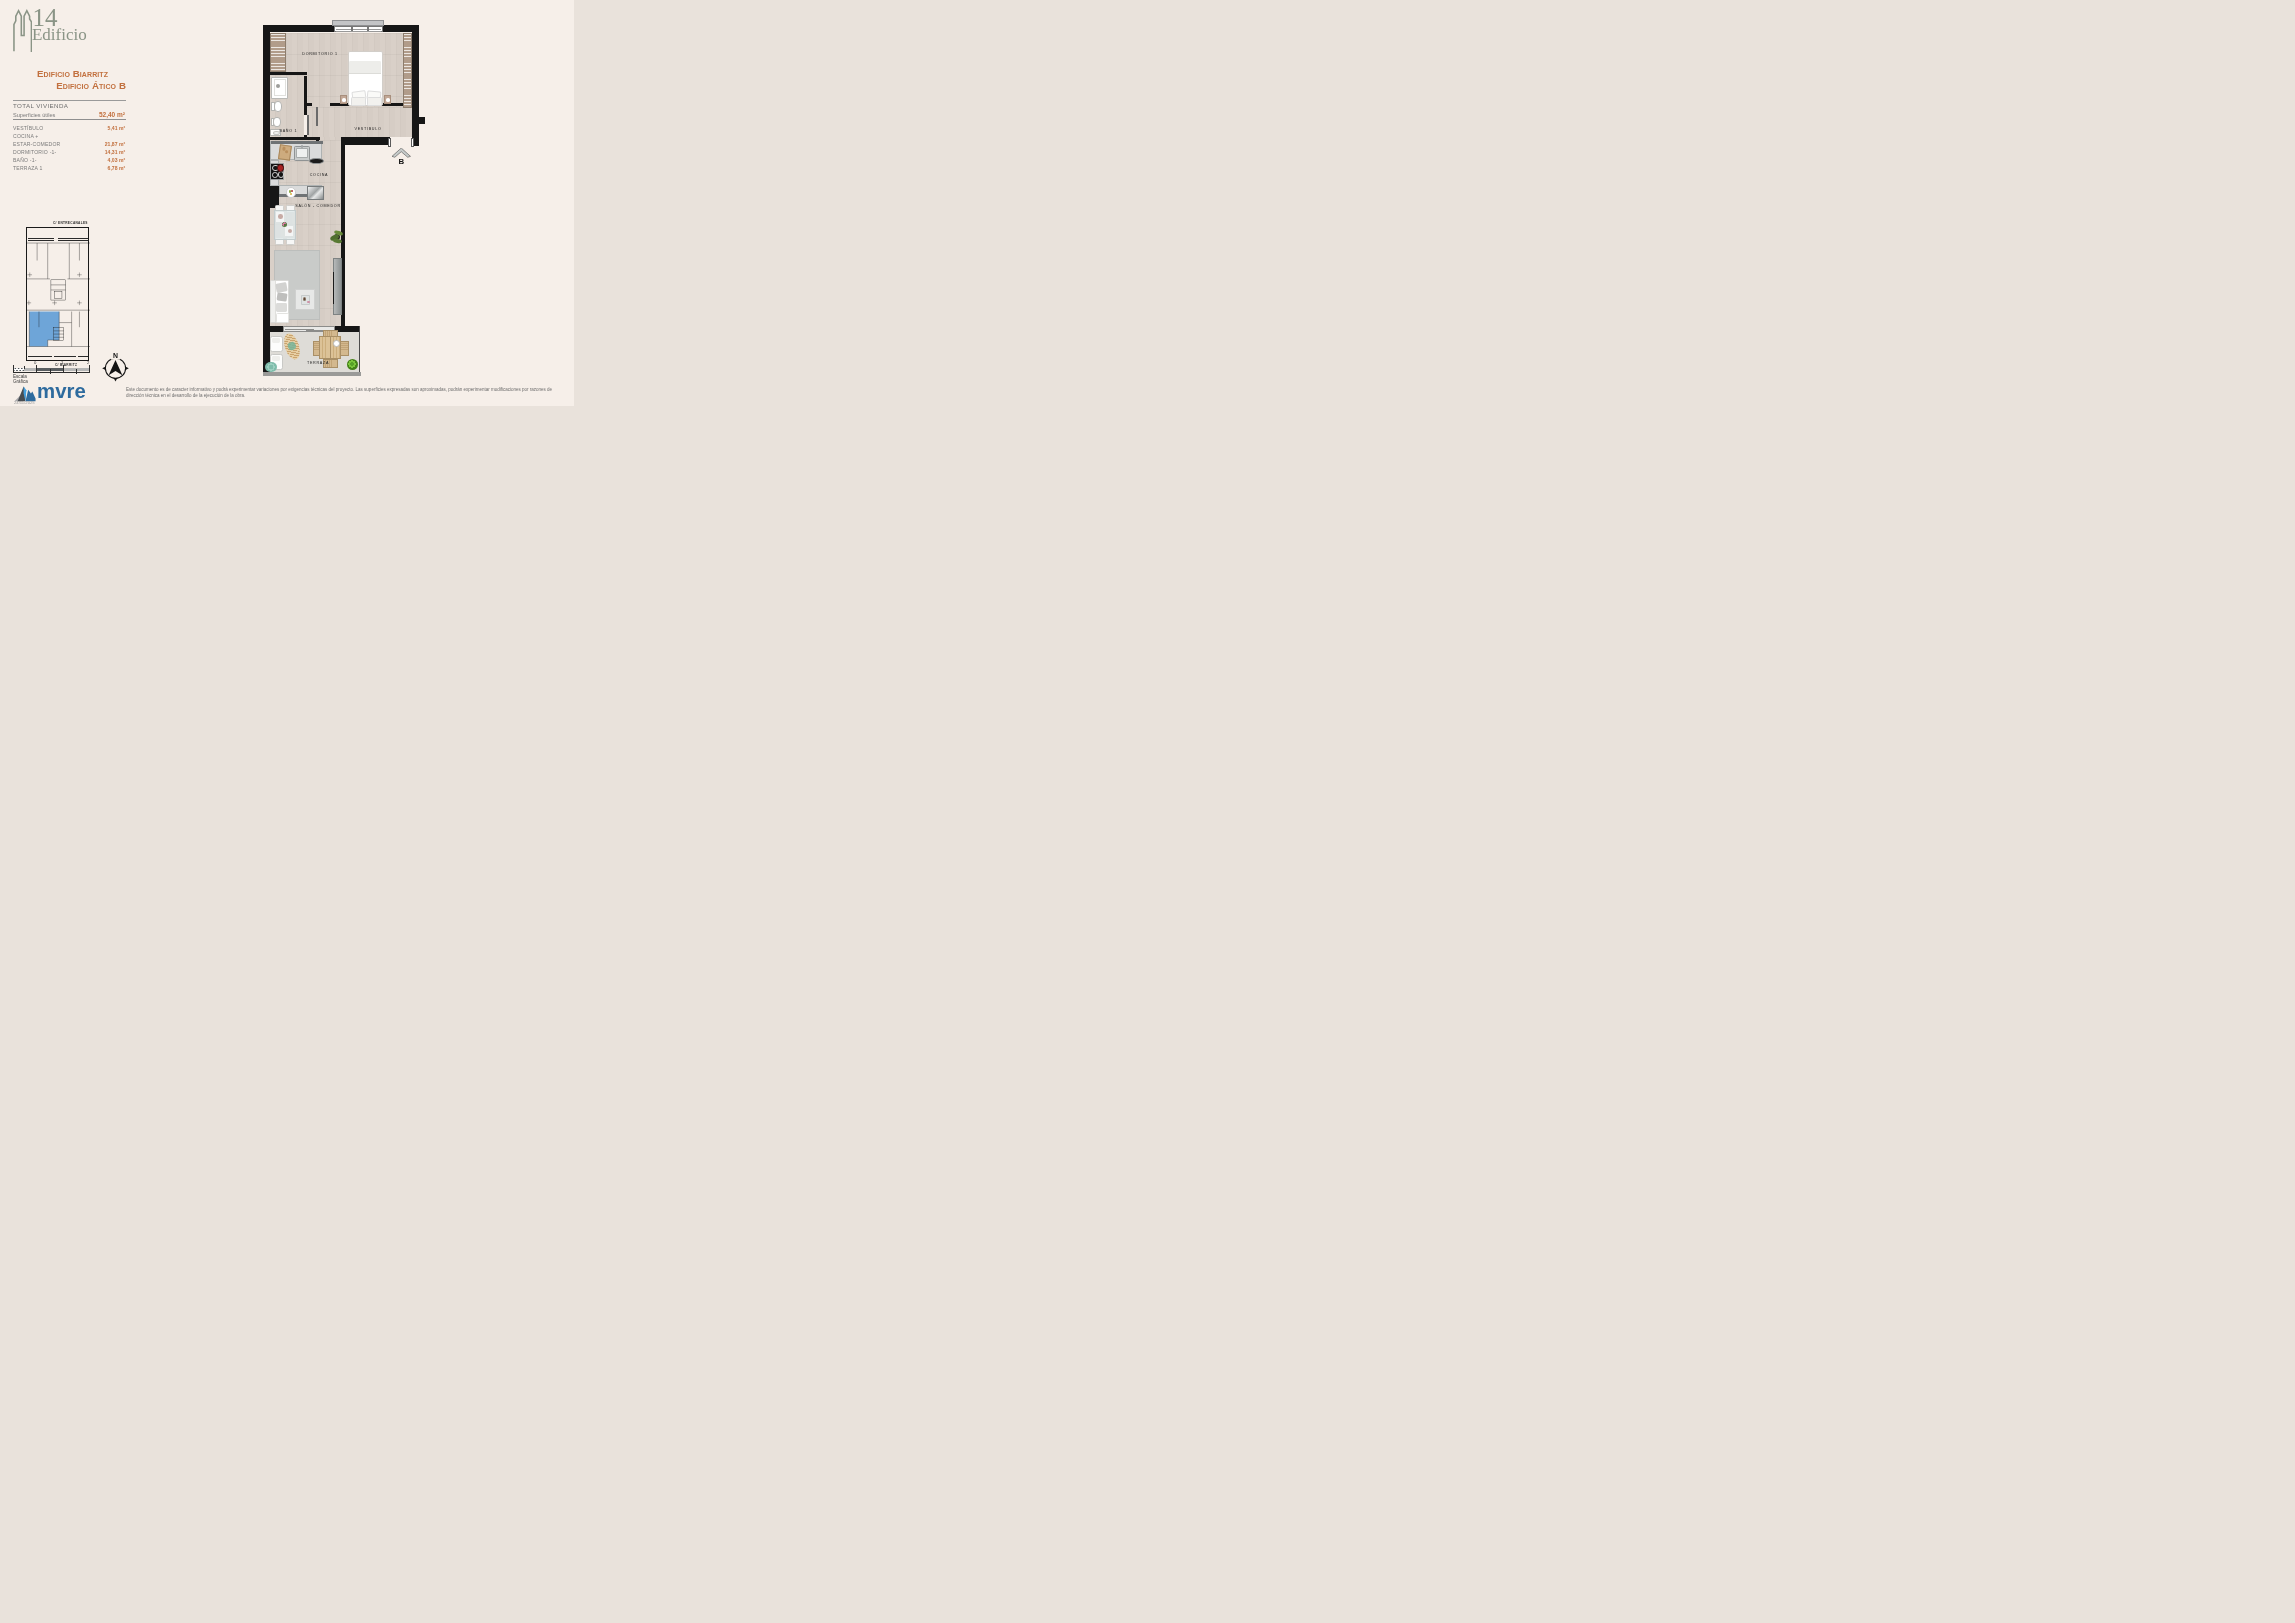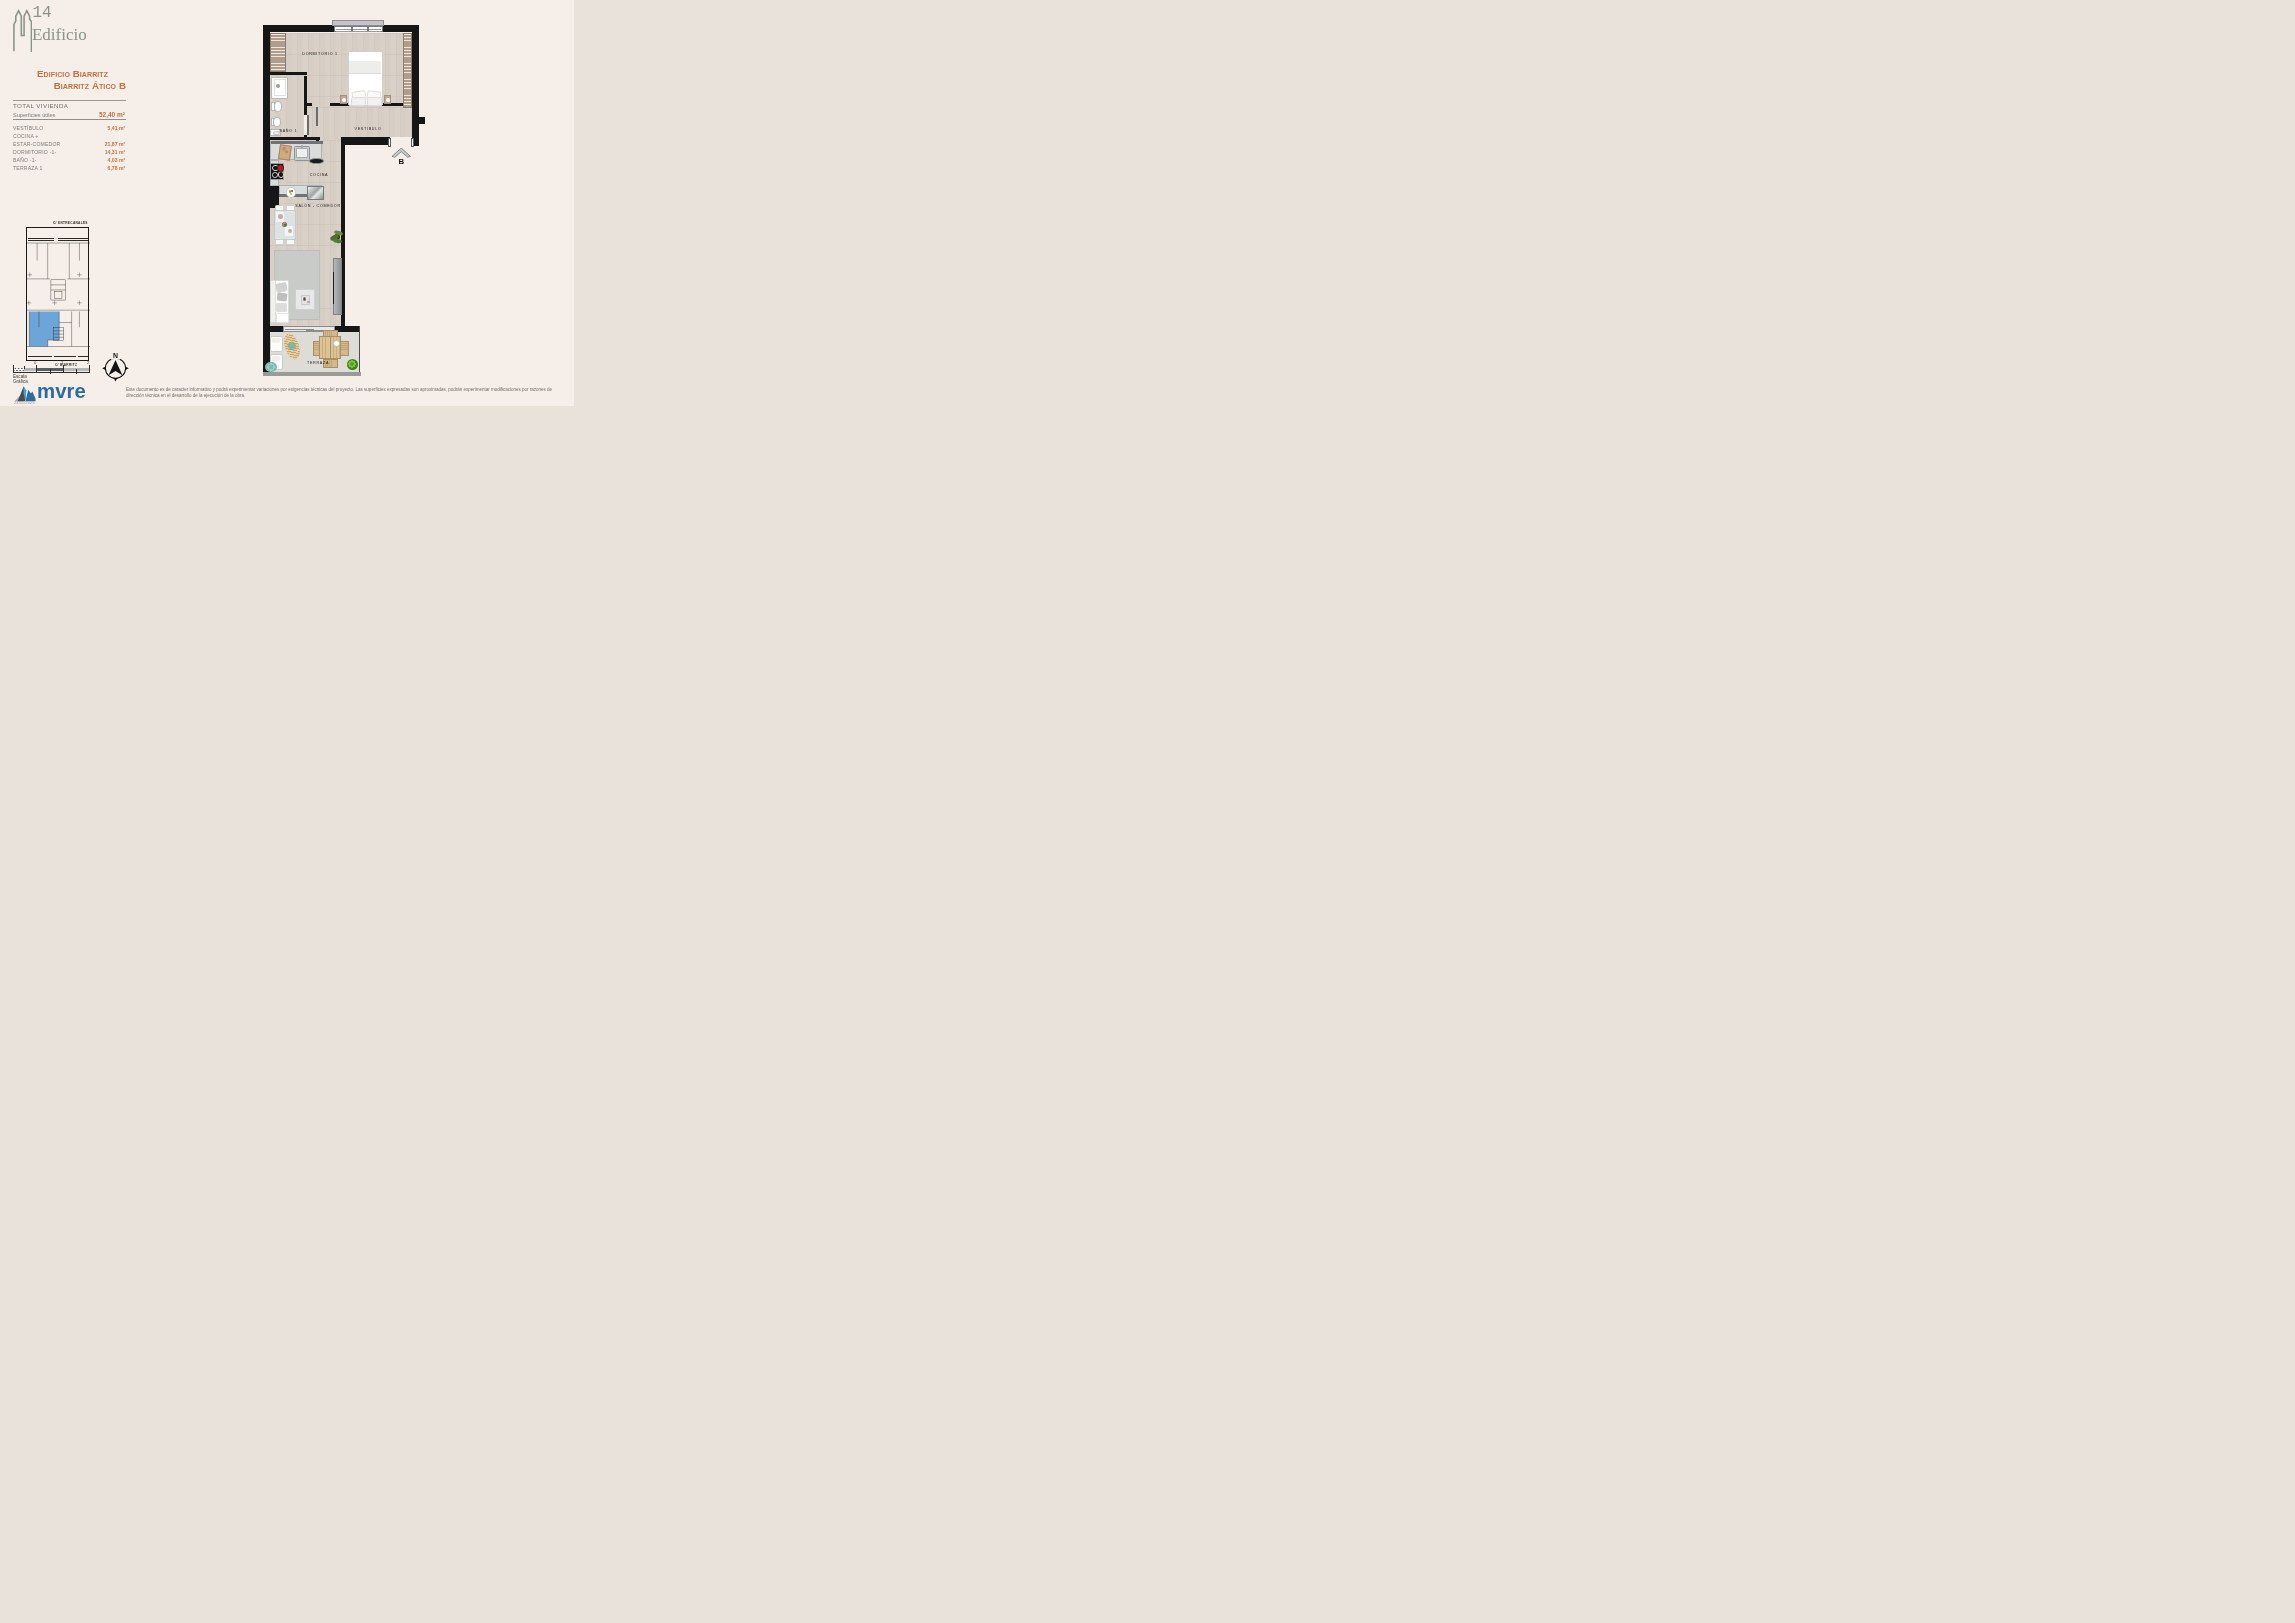--- a/index.html
+++ b/index.html
@@ -29,27 +29,27 @@
 </style>
 </head>
 <body>
 
 <div class="page">
 
   <div class="abs" style="left:12.5px;top:6px;width:116px;height:46px;">
     <svg width="19.4" height="46" viewBox="0 0 42 100" style="position:absolute;left:0;top:0.9px;">
       <path d="M2 96 L2 38 L6 30 L6 20 L12 8 L18 20 L18 36 L18 62 L24 62 L24 20 L30 8 L36 20 L36 26 L40 32 L40 98" fill="none" stroke="#8a9486" stroke-width="3.4"></path>
     </svg>
-    <div class="abs" style="left:20px;top:-1.9px;font-family:Liberation Mono, monospace;font-size:16px;color:#8a9486;">14</div>
+    <div class="abs" style="left:20px;top:-1.9px;font-family:Liberation Serif, serif;font-size:25px;color:#8a9486;">14</div>
     <div class="abs" style="left:19.4px;top:18.5px;font-family:'Liberation Serif',serif;font-size:17px;color:#8a9486;">Edificio</div>
   </div>
 
   <div class="abs" style="left:13px;top:68px;width:113px;">
     <div style="font-variant:small-caps;font-weight:700;font-size:9.7px;color:#c2703e;letter-spacing:0.1px;padding-left:24px;">Edificio Biarritz</div>
-    <div style="font-variant:small-caps;font-weight:700;font-size:9.7px;color:#c2703e;letter-spacing:0.1px;text-align:right;margin-top:0.9px;">Biarritz Ático B</div>
+    <div style="font-variant:small-caps;font-weight:700;font-size:9.7px;color:#c2703e;letter-spacing:0.1px;text-align:right;margin-top:0.9px;">Edificio Ático B</div>
   </div>
 
   <div class="abs" style="left:13px;top:100px;width:113px;height:0.5px;background:#9a9a9a;"></div>
   <div class="abs" style="left:13px;top:102px;font-size:6.2px;color:#6f6f6f;letter-spacing:0.4px;">TOTAL VIVIENDA</div>
   <div class="abs" style="left:13px;top:112px;font-size:5.6px;color:#7b7b7b;">Superficies útiles</div>
   <div class="abs" style="left:13px;top:111px;width:112px;text-align:right;font-size:6.5px;font-weight:700;color:#c2703e;">52,40 m²</div>
   <div class="abs" style="left:13px;top:119px;width:113px;height:1.4px;background:#8f8f8f;"></div>
 
   <div class="srow" style="top:125px;">
       <span class="rl">VESTÍBULO</span>

